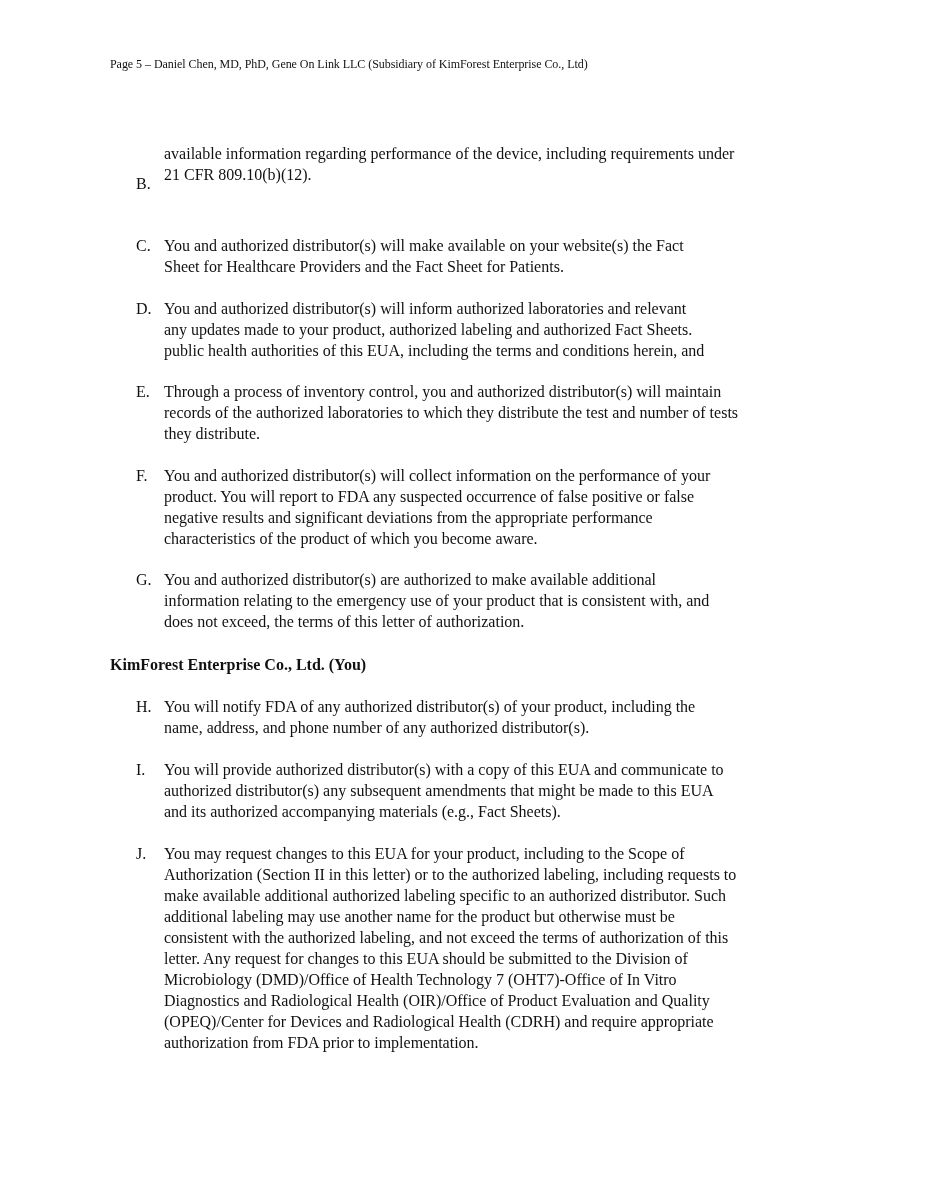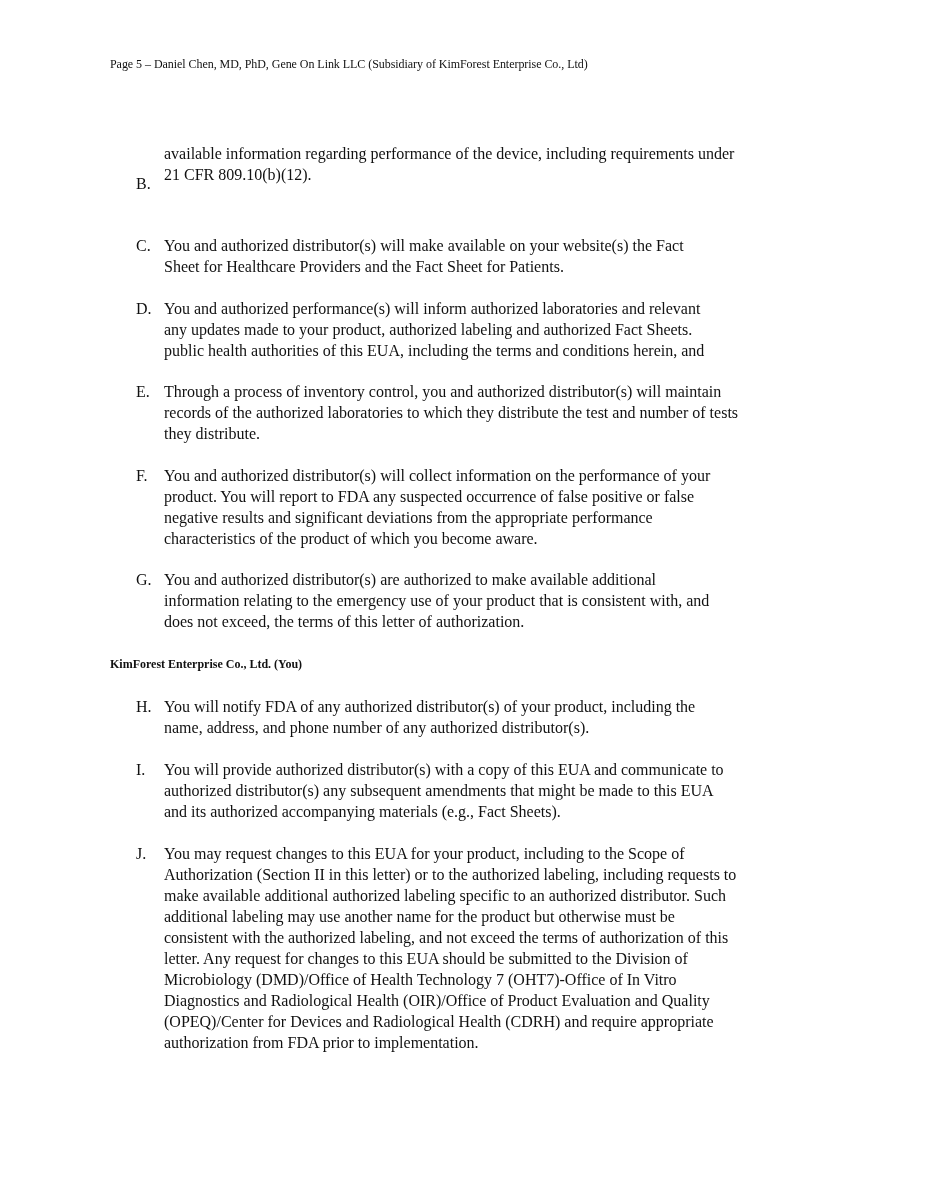--- a/index.html
+++ b/index.html
@@ -57,21 +57,21 @@
     white-space: nowrap;
   }
   .item .text span {
     display: block;
   }
   .section-heading {
     position: absolute;
     left: 110px;
     top: 654px;
     font-weight: bold;
-    font-size: 12px;
+    font-size: 16px;
     line-height: 21px;
     white-space: nowrap;
   }
 </style>
 </head>
 <body>
 
 <div class="page-header">Page 5 – Daniel Chen, MD, PhD, Gene On Link LLC (Subsidiary of KimForest Enterprise Co., Ltd)</div>
 
 <div class="content">
@@ -91,21 +91,21 @@
     <div class="marker">C.</div>
     <div class="text">
       <span>You and authorized distributor(s) will make available on your website(s) the Fact</span>
       <span>Sheet for Healthcare Providers and the Fact Sheet for Patients.</span>
     </div>
   </div>
 
   <div class="item" style="top:298px;">
     <div class="marker">D.</div>
     <div class="text">
-      <span>You and authorized performance(s) will inform authorized laboratories and relevant</span>
+      <span>You and authorized distributor(s) will inform authorized laboratories and relevant</span>
       <span>any updates made to your product, authorized labeling and authorized Fact Sheets.</span>
       <span>public health authorities of this EUA, including the terms and conditions herein, and</span>
     </div>
   </div>
 
   <div class="item" style="top:381px;">
     <div class="marker">E.</div>
     <div class="text">
       <span>Through a process of inventory control, you and authorized distributor(s) will maintain</span>
       <span>records of the authorized laboratories to which they distribute the test and number of tests</span>

